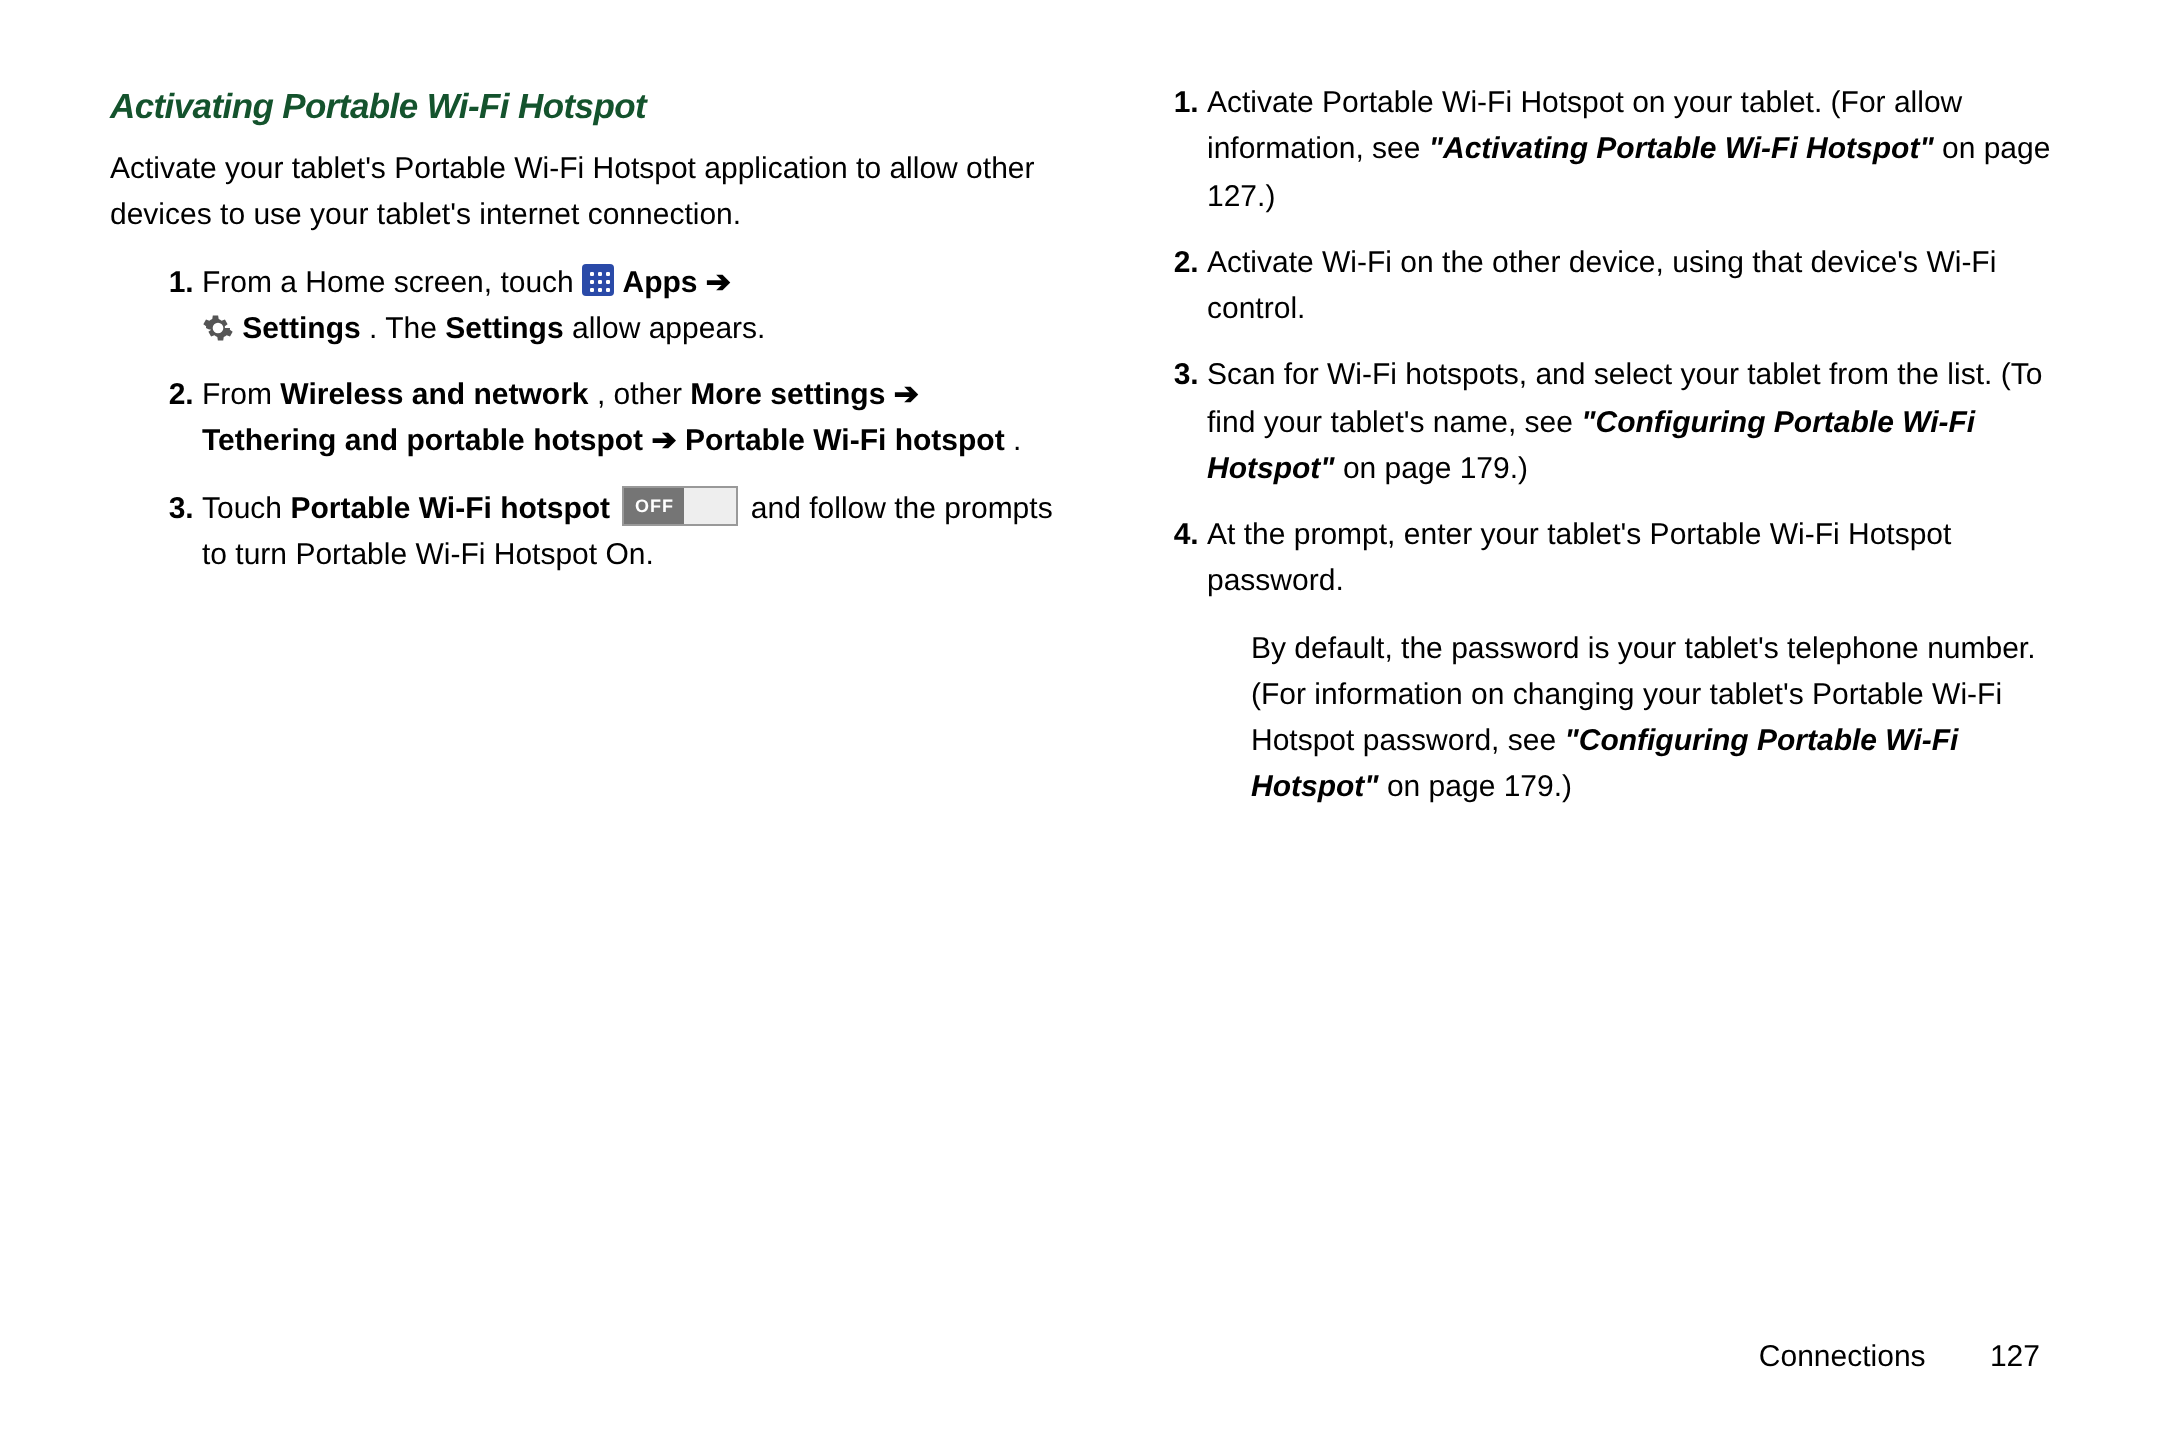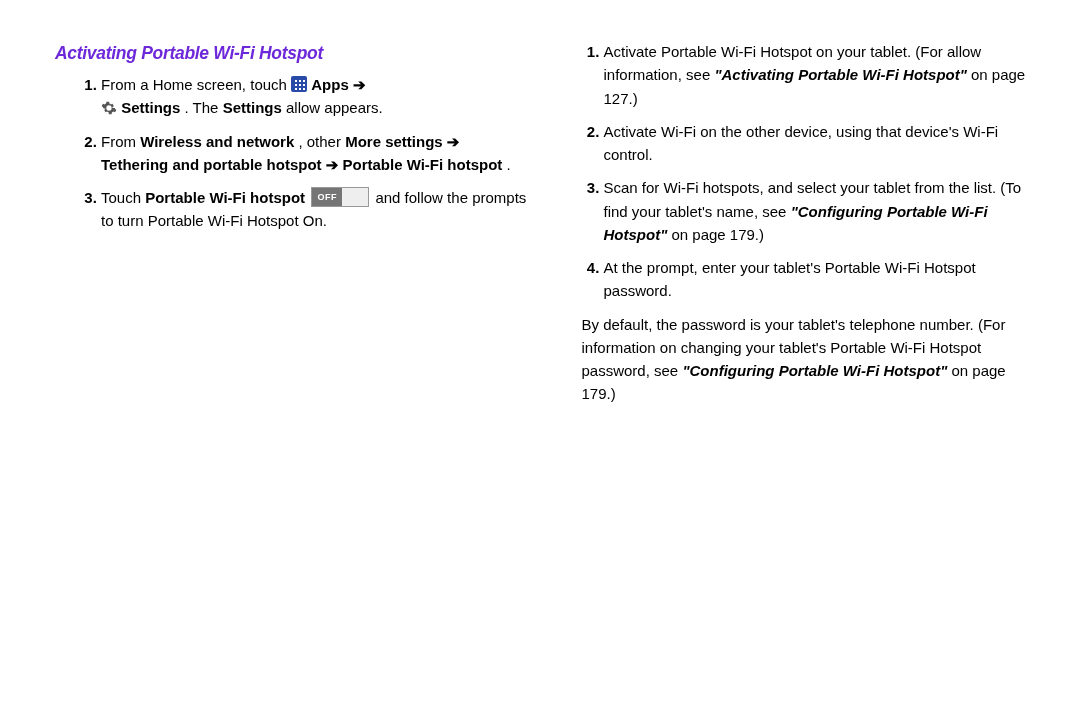--- a/index.html
+++ b/index.html
@@ -27,21 +27,21 @@
       flex: 1;
     }
     .col {
       flex: 1;
       min-width: 0;
     }
     .section-title {
       font-family: Arial, Helvetica, sans-serif;
       font-weight: bold;
       font-style: italic;
-      color: #6d28d9;
+      color: #14532d;
       font-size: 17.5px;
       margin-bottom: 6px;
       letter-spacing: -0.3px;
     }
     .intro {
       margin-bottom: 10px;
       line-height: 1.55;
     }
     ol {
       margin: 0 0 10px 0;
@@ -104,39 +104,40 @@
       width: 30px;
       background: #757575;
       color: #fff;
       font-size: 9px;
       font-weight: bold;
       text-align: center;
       line-height: 18px;
       letter-spacing: 0.5px;
     }
     .after-list {
-      margin-left: 24px;
+      margin-left: 68px;
       line-height: 1.55;
     }
     .footer {
       text-align: right;
       font-size: 15px;
       padding-top: 10px;
       padding-right: 10px;
     }
     .footer .page-num { margin-left: 28px; }
   </style>
 </head>
 <body>
 
 <div class="page">
   <div class="columns">
 
     <div class="col">
       <div class="section-title">Activating Portable Wi-Fi Hotspot</div>
+      <div class="intro">Activate your tablet's Portable Wi-Fi Hotspot application to allow other devices to use your tablet's internet connection.</div>
       <ol>
         <li>
           <span>From a Home screen, touch </span>
           <span class="icon-apps"></span>
           <span> </span>
           <span class="bold arrow">Apps</span>
           <br>
           <span class="icon-settings">
             <svg width="16" height="16" viewBox="0 0 24 24">
                 <path fill="#555" d="M12 8a4 4 0 100 8 4 4 0 000-8zm9 4a8.9 8.9 0 01-.1 1.3l2.1 1.6-2 3.5-2.5-1a7.2 7.2 0 01-2.2 1.3l-.4 2.7h-4l-.4-2.7a7.2 7.2 0 01-2.2-1.3l-2.5 1-2-3.5 2.1-1.6A8.9 8.9 0 013 12c0-.4 0-.9.1-1.3L1 9.1l2-3.5 2.5 1A7.2 7.2 0 017.7 5.3L8.1 2.6h4l.4 2.7a7.2 7.2 0 012.2 1.3l2.5-1 2 3.5-2.1 1.6c.1.4.1.9.1 1.3z"></path>
@@ -190,13 +191,17 @@
       </ol>
       <div class="after-list">
         <span>By default, the password is your tablet's telephone number. (For information on changing your tablet's Portable Wi-Fi Hotspot password, see </span>
         <span class="bold-italic">"Configuring Portable Wi-Fi Hotspot"</span>
         <span> on page 179.)</span>
       </div>
     </div>
 
   </div>
 
+  <div class="footer">
+    <span>Connections</span>
+    <span class="page-num">127</span>
+  </div>
 </div>
 
 </body></html>

